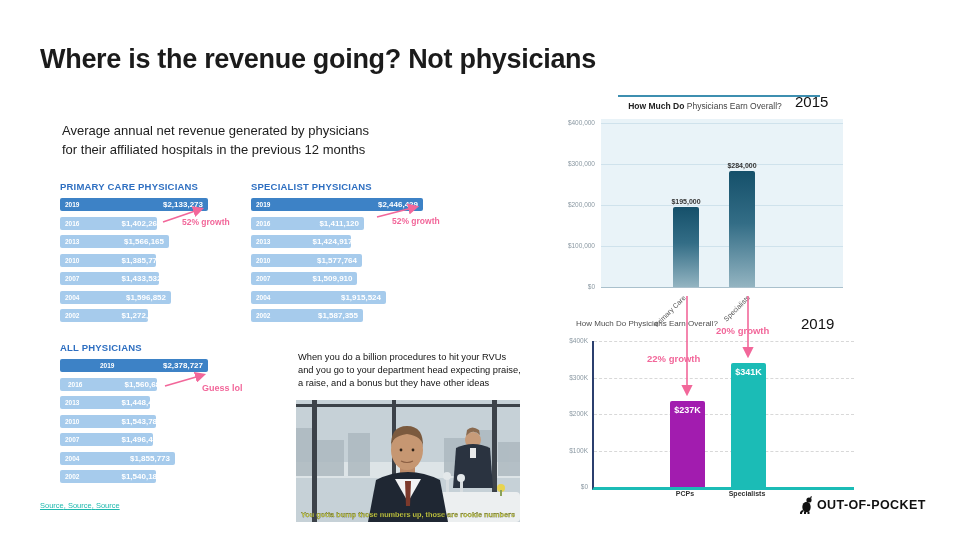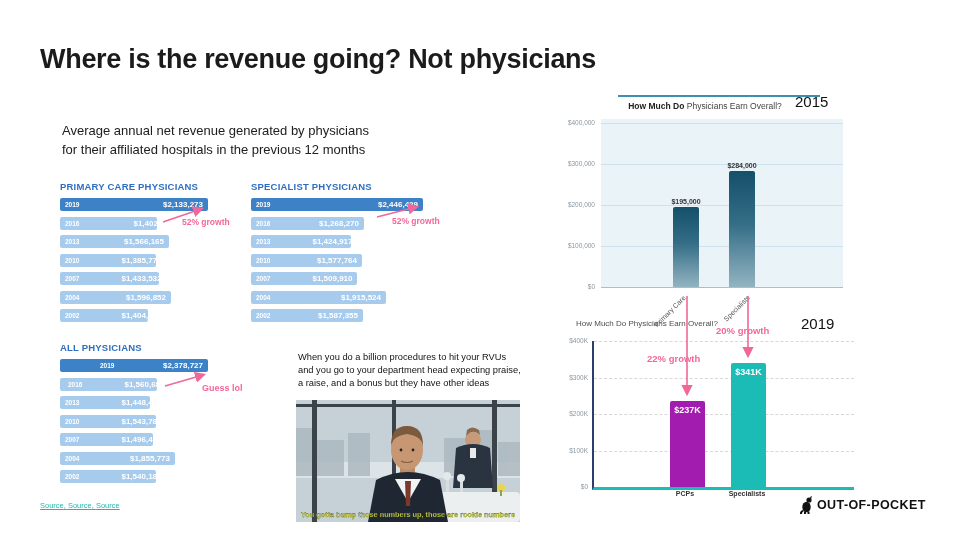--- a/index.html
+++ b/index.html
@@ -70,21 +70,21 @@
     <span>for their affiliated hospitals in the previous 12 months</span>
   </div>
 
   <section class="bar-section" style="left:60px;top:181px">
     <h2 class="sec-title">PRIMARY CARE PHYSICIANS</h2>
     <div class="rows">
         <div class="hbar hl" style="width: 148px;">
           <span class="yr">2019</span>
           <span class="val">$2,133,273</span>
         </div>
-        <div class="hbar" style="width: 97px; gap: 12px;">
+        <div class="hbar" style="width: 97px;">
           <span class="yr">2016</span>
           <span class="val">$1,402,268</span>
         </div>
         <div class="hbar" style="width: 109px;">
           <span class="yr">2013</span>
           <span class="val">$1,566,165</span>
         </div>
         <div class="hbar" style="width: 96px;">
           <span class="yr">2010</span>
           <span class="val">$1,385,775</span>
@@ -92,35 +92,35 @@
         <div class="hbar" style="width: 99px;">
           <span class="yr">2007</span>
           <span class="val">$1,433,532</span>
         </div>
         <div class="hbar" style="width: 111px;">
           <span class="yr">2004</span>
           <span class="val">$1,596,852</span>
         </div>
         <div class="hbar" style="width: 88px;">
           <span class="yr">2002</span>
-          <span class="val">$1,404,223</span>
+          <span class="val">$1,272,863</span>
         </div>
       </div>
   </section>
 
   <section class="bar-section" style="left:251px;top:181px">
     <h2 class="sec-title">SPECIALIST PHYSICIANS</h2>
     <div class="rows">
         <div class="hbar hl" style="width: 172px;">
           <span class="yr">2019</span>
           <span class="val">$2,446,429</span>
         </div>
         <div class="hbar" style="width: 113px;">
           <span class="yr">2016</span>
-          <span class="val">$1,268,270</span>
+          <span class="val">$1,411,120</span>
         </div>
         <div class="hbar" style="width: 100px;">
           <span class="yr">2013</span>
           <span class="val">$1,424,917</span>
         </div>
         <div class="hbar" style="width: 111px;">
           <span class="yr">2010</span>
           <span class="val">$1,577,764</span>
         </div>
         <div class="hbar" style="width: 106px;">

